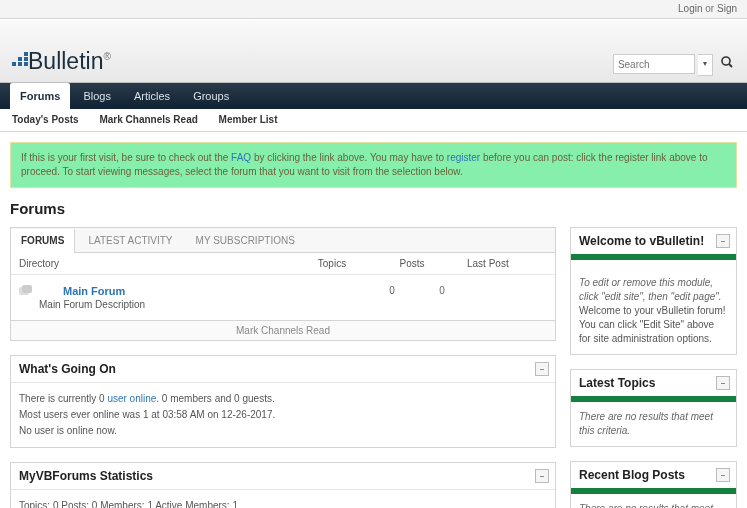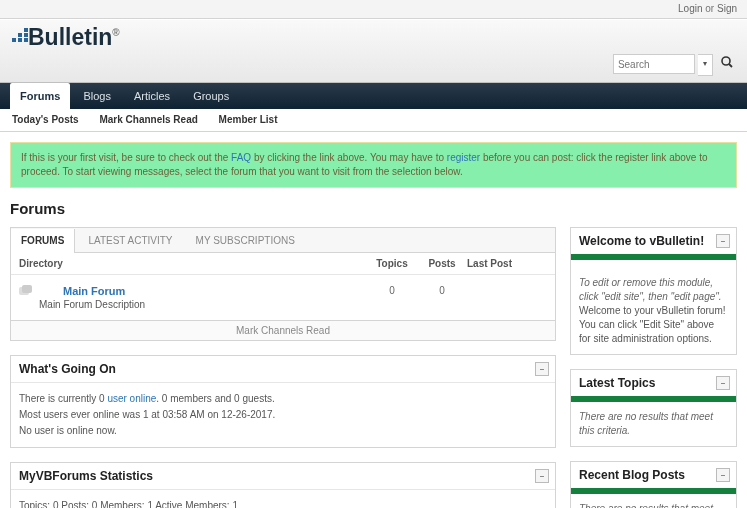--- a/index.html
+++ b/index.html
@@ -1,19 +1,19 @@
 <!DOCTYPE html>
 <html><head>
 <meta charset="utf-8">
 <style>
   html,body{margin:0;padding:0;font-family:Arial,Helvetica,sans-serif;font-size:11px;color:#252C2F;background:#fff;width:747px;}
   .topstrip{background:#f4f4f4;border-bottom:1px solid #d4d4d4;height:18px;line-height:18px;text-align:right;padding-right:10px;color:#777;font-size:10px;}
   .topstrip a{color:#666;text-decoration:none;}
   .headerbar{background:linear-gradient(#f9f9f9,#e8e8e8);height:62px;border-top:1px solid #fff;border-bottom:1px solid #c0c0c0;position:relative;padding:0 10px;}
-  .logo{position:absolute;left:12px;top:4px;font-size:23px;font-weight:bold;color:#1b2e3e;}
+  .logo{position:absolute;left:12px;top:28px;font-size:23px;font-weight:normal;color:#1b2e3e;}
   .logo .tri{display:inline-block;vertical-align:baseline;margin-right:-2px;}
   .logo .reg{font-size:10px;vertical-align:super;color:#777;}
   .searchwrap{position:absolute;right:13px;top:34px;}
   .searchwrap input{border:1px solid #ccc;height:18px;width:72px;font-size:10px;padding:0 4px;color:#777;}
   .searchwrap .drop{display:inline-block;width:14px;height:20px;border:1px solid #ccc;border-left:none;background:#fff;text-align:center;line-height:18px;font-size:8px;color:#555;vertical-align:top;}
   .searchwrap .go{display:inline-block;width:14px;text-align:center;font-size:13px;font-weight:bold;color:#333;vertical-align:top;line-height:20px;margin-left:4px;}
   .mainnav{background:linear-gradient(#2a3a4a,#0f2233);height:26px;line-height:26px;padding-left:10px;}
   .mainnav a{display:inline-block;color:#d9e0e4;text-decoration:none;font-size:11px;padding:0 10px;height:26px;}
   .mainnav a.active{background:#fff;color:#1b2e3e;font-weight:bold;border-radius:2px 2px 0 0;}
   .subnav{background:#fff;border-bottom:1px solid #d4d4d4;height:22px;line-height:22px;padding-left:12px;font-size:10px;}
@@ -22,21 +22,21 @@
   .notice{background:#86efac;border:1px solid #E8E0A0;padding:8px 10px;font-size:10px;color:#6b623a;margin-bottom:12px;line-height:14px;}
   .notice a{color:#2e74b5;text-decoration:none;}
   .pagetitle{font-size:15px;font-weight:bold;margin:4px 0 10px 0;color:#222;}
   .layout{display:flex;gap:14px;}
   .maincol{flex:1;min-width:0;}
   .sidecol{width:167px;}
   .tabbar{border:1px solid #d4d4d4;border-bottom:none;background:#f7f7f7;height:24px;line-height:24px;}
   .tabbar a{display:inline-block;padding:0 10px;font-size:10px;color:#888;text-decoration:none;}
   .tabbar a.active{color:#333;font-weight:bold;background:#fff;border-right:1px solid #d4d4d4;}
   .cols{border:1px solid #d4d4d4;background:#fff;font-size:10px;}
-  .cols .hdr{display:flex;padding:5px 8px;color:#555;font-weight:bold;border-bottom:1px solid #e6e6e6;}
+  .cols .hdr{display:flex;padding:5px 8px;color:#555;font-weight:normal;border-bottom:1px solid #e6e6e6;gap:30px;}
   .cols .hdr .c1{flex:1;}
   .cols .hdr .c2{width:50px;text-align:center;}
   .cols .hdr .c3{width:50px;text-align:center;}
   .cols .hdr .c4{width:80px;}
   .forumrow{display:flex;padding:10px 8px;}
   .forumrow .ico{width:20px;color:#bbb;font-size:12px;}
   .forumrow .info{flex:1;}
   .forumrow .info a{color:#2e74b5;font-weight:bold;text-decoration:none;font-size:11px;margin-left:24px;}
   .forumrow .info .desc{color:#555;font-size:10px;margin-top:2px;}
   .forumrow .c2,.forumrow .c3{width:50px;text-align:center;color:#666;}

